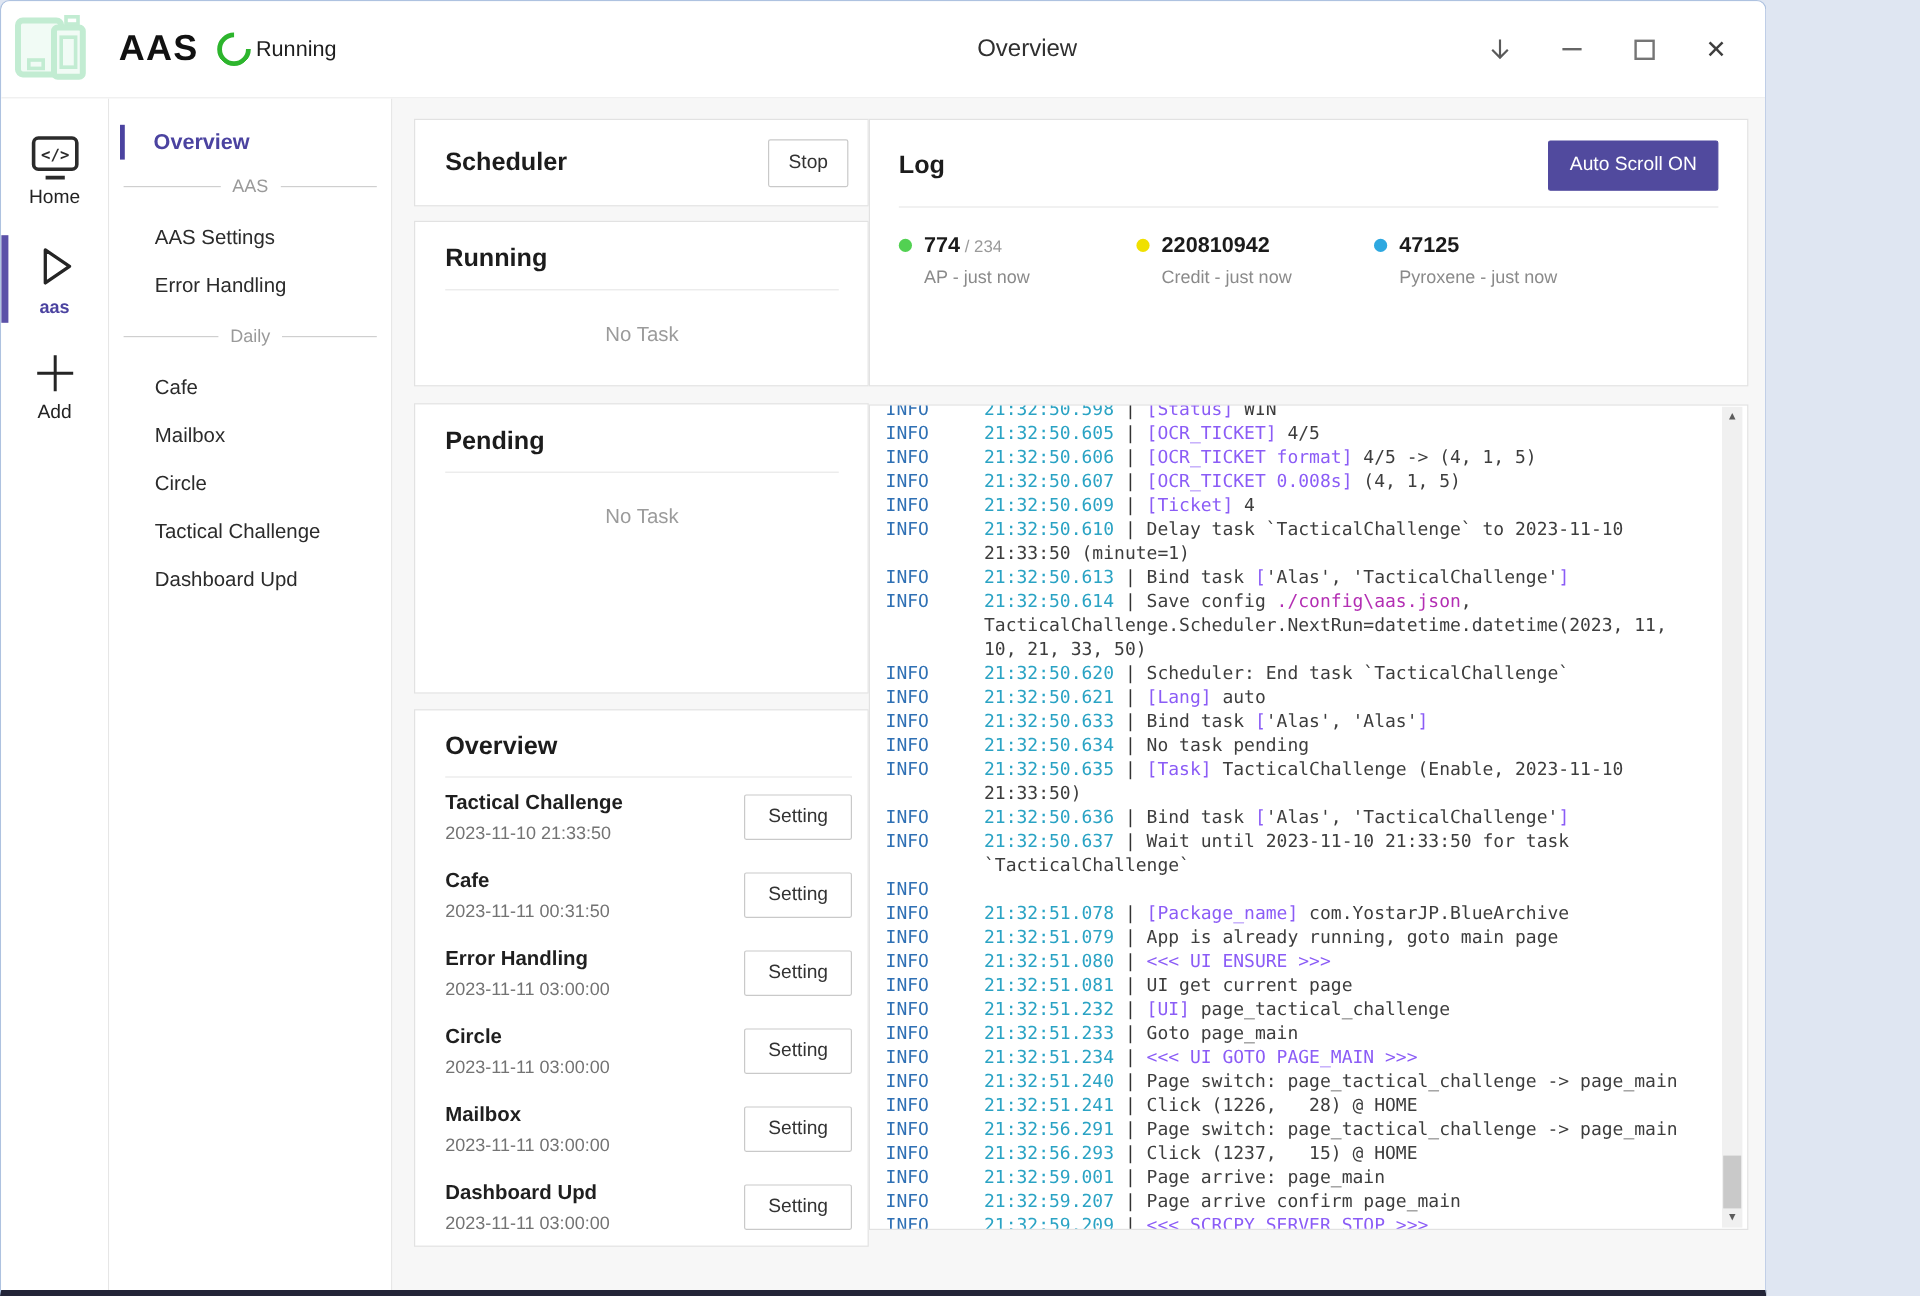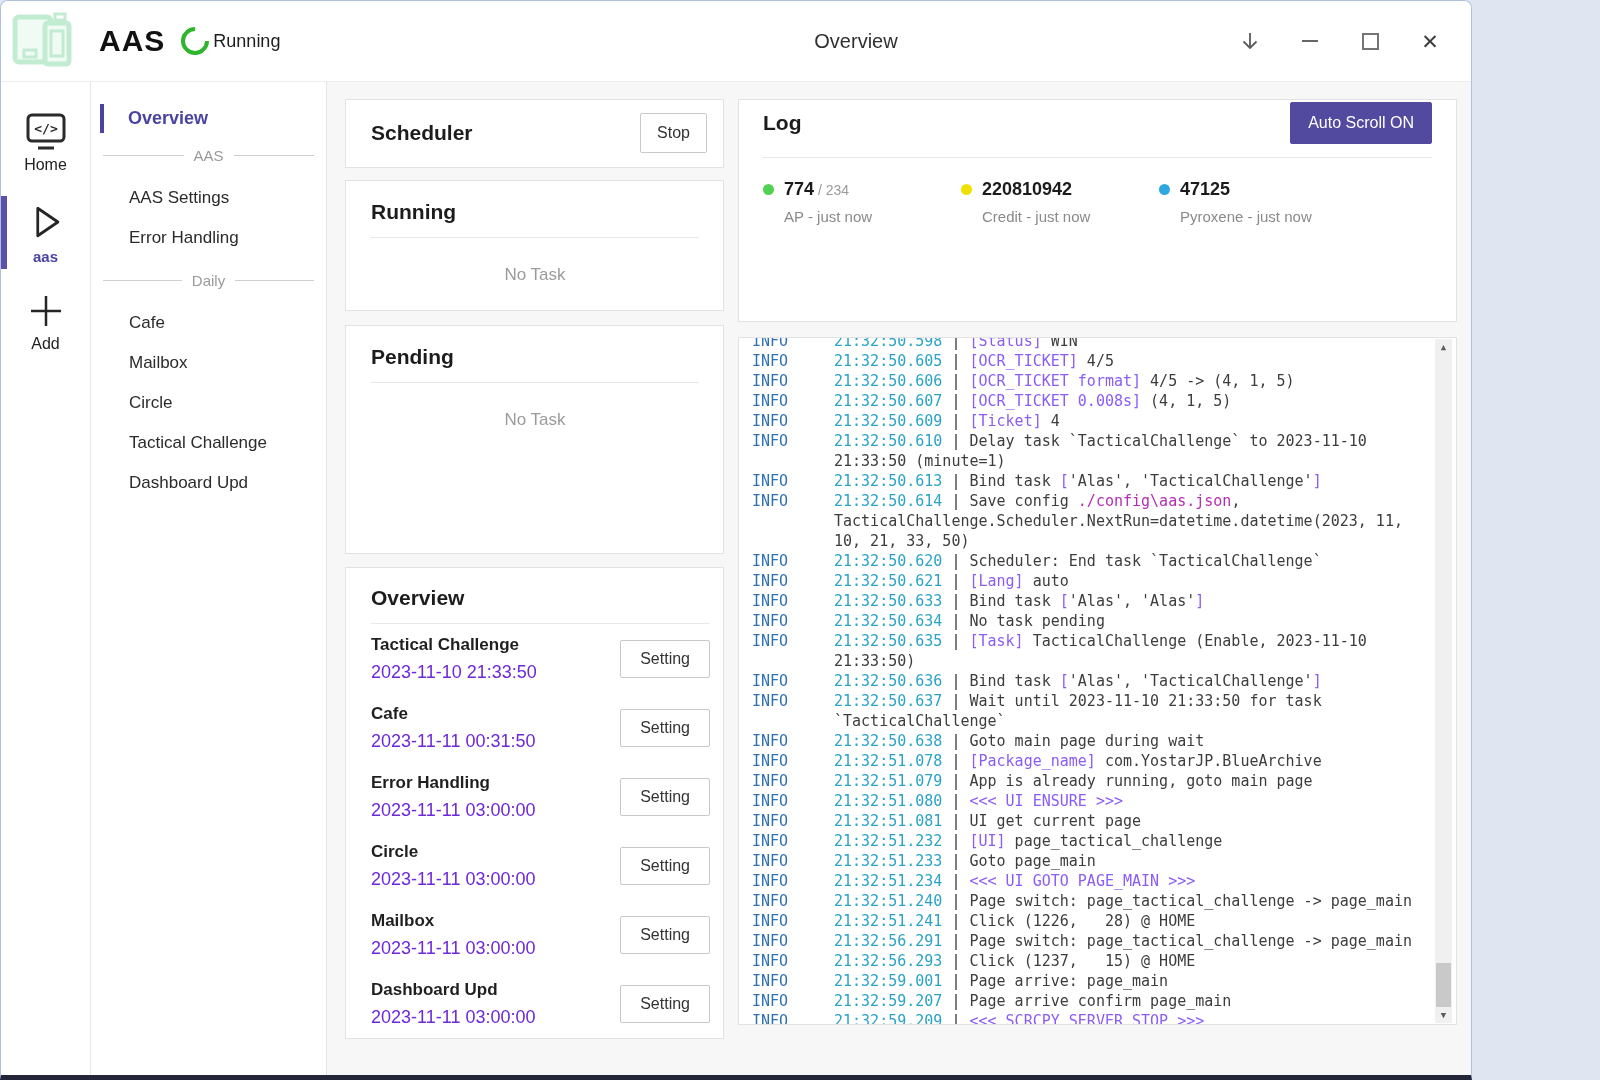--- a/index.html
+++ b/index.html
@@ -24,37 +24,37 @@
   .rail-item{position:relative;width:100%;display:flex;flex-direction:column;align-items:center;padding:6px 0;margin-bottom:14px;cursor:pointer;}
   .rail-label{font-size:16px;color:#222;margin-top:4px;}
   .rail-label.aas{color:#4b43a0;font-weight:bold;font-size:15px;}
   .rail-indicator{position:absolute;left:0;top:2px;bottom:2px;width:6px;background:#5b51a8;}
   .sidebar{width:236px;flex:none;border-right:1px solid #e2e2e2;padding-top:22px;background:#fff;box-sizing:border-box;}
   .side-item{font-size:17px;color:#2b2b2b;padding:10px 0 10px 38px;cursor:pointer;}
   .side-active{font-size:18px;font-weight:bold;color:#4b43a0;border-left:4px solid #4b43a0;margin-left:9px;padding:4px 0 4px 24px;margin-bottom:12px;}
   .side-divider{display:flex;align-items:center;color:#9a9a9a;font-size:15px;margin:14px 12px;gap:10px;}
   .side-divider::before,.side-divider::after{content:"";flex:1;border-top:1px solid #cfcfcf;}
   
-  .main{flex:1;background:#f7f7f7;padding:17px 14px 0 18px;display:flex;gap:14px;box-sizing:border-box;min-width:0;}
+  .main{flex:1;background:#f7f7f7;padding:17px 14px 0 18px;display:flex;box-sizing:border-box;min-width:0;}
   .col-left{width:379px;flex:none;display:flex;flex-direction:column;}
   .col-right{flex:1;display:flex;flex-direction:column;min-width:0;}
   .card{background:#fff;border:1px solid #e2e2e2;box-sizing:border-box;}
   .card-title{font-size:21px;font-weight:600;color:#1c1c1c;}
   .rule{border:none;border-top:1px solid #e8e8e8;margin:13px 0 0 0;}
   .btn-outline{background:#fff;border:1px solid #c9c9c9;border-radius:2px;font-size:16px;color:#333;font-family:inherit;padding:10px 16px;cursor:pointer;}
   .sched{height:73px;display:flex;align-items:center;justify-content:space-between;padding:0 16px 0 25px;margin-bottom:12px;}
   .running{height:138px;padding:19px 24px 0 25px;margin-bottom:14px;}
   .pending{height:242px;padding:19px 24px 0 25px;margin-bottom:13px;}
   .no-task{text-align:center;color:#9b9b9b;font-size:17px;margin-top:27px;}
   .waiting{flex:1;padding:18px 13px 0 25px;margin-bottom:36px;}
   .wait-item{display:flex;align-items:center;justify-content:space-between;padding:11px 0 10px;}
   .wait-name{font-size:17px;font-weight:bold;color:#1f1f1f;}
-  .wait-time{font-size:18px;color:#6d28d9;margin-top:7px;}
+  .wait-time{font-size:15px;color:#737373;margin-top:7px;}
   .btn-setting{padding:9px 19px;}
-  .loghead{height:223px;padding:2px 24px 0;margin-bottom:15px;}
+  .loghead{height:223px;padding:17px 24px 0;margin-bottom:15px;}
   .log-head-row{display:flex;align-items:center;justify-content:space-between;}
   .btn-autoscroll{background:#514a9e;border:1px solid #514a9e;color:#fff;font-size:16px;padding:11px 17px;border-radius:2px;cursor:pointer;font-family:inherit;}
   .dash-row{display:flex;margin-top:21px;}
   .dash-item{width:198px;display:flex;}
   .dash-dot{width:11px;height:11px;border-radius:50%;flex:none;margin:5px 10px 0 0;}
   .dash-value{font-size:18px;font-weight:bold;color:#1b1b1b;}
   .dash-total{font-size:14px;color:#9a9a9a;font-weight:normal;}
   .dash-label{font-size:15px;color:#8a8a8a;margin-top:8px;}
   .logarea{flex:1;position:relative;overflow:hidden;padding:0 40px 0 13px;margin-bottom:50px;
            font-family:"DejaVu Sans Mono","Liberation Mono",monospace;font-size:15px;line-height:20px;color:#3d3d3d;}
@@ -305,21 +305,20 @@
               <div class="log-row">
                 <span class="lvl">INFO</span>
                 <span class="log-body"><span class="t">21:32:50.636</span><span class="sep"> | </span><span>Bind task </span><span class="b">[</span><span>'Alas', 'TacticalChallenge'</span><span class="b">]</span></span>
               </div>
               <div class="log-row">
                 <span class="lvl">INFO</span>
                 <span class="log-body"><span class="t">21:32:50.637</span><span class="sep"> | </span><span>Wait until 2023-11-10 21:33:50 for task `TacticalChallenge`</span></span>
               </div>
               <div class="log-row">
                 <span class="lvl">INFO</span>
-                <span class="log-body"><span class="t">21:32:50.638</span><span class="sep"> | </span><span>Goto main page during wait</span></span>
               </div>
               <div class="log-row">
                 <span class="lvl">INFO</span>
                 <span class="log-body"><span class="t">21:32:51.078</span><span class="sep"> | </span><span class="b">[Package_name]</span><span> com.YostarJP.BlueArchive</span></span>
               </div>
               <div class="log-row">
                 <span class="lvl">INFO</span>
                 <span class="log-body"><span class="t">21:32:51.079</span><span class="sep"> | </span><span>App is already running, goto main page</span></span>
               </div>
               <div class="log-row">

